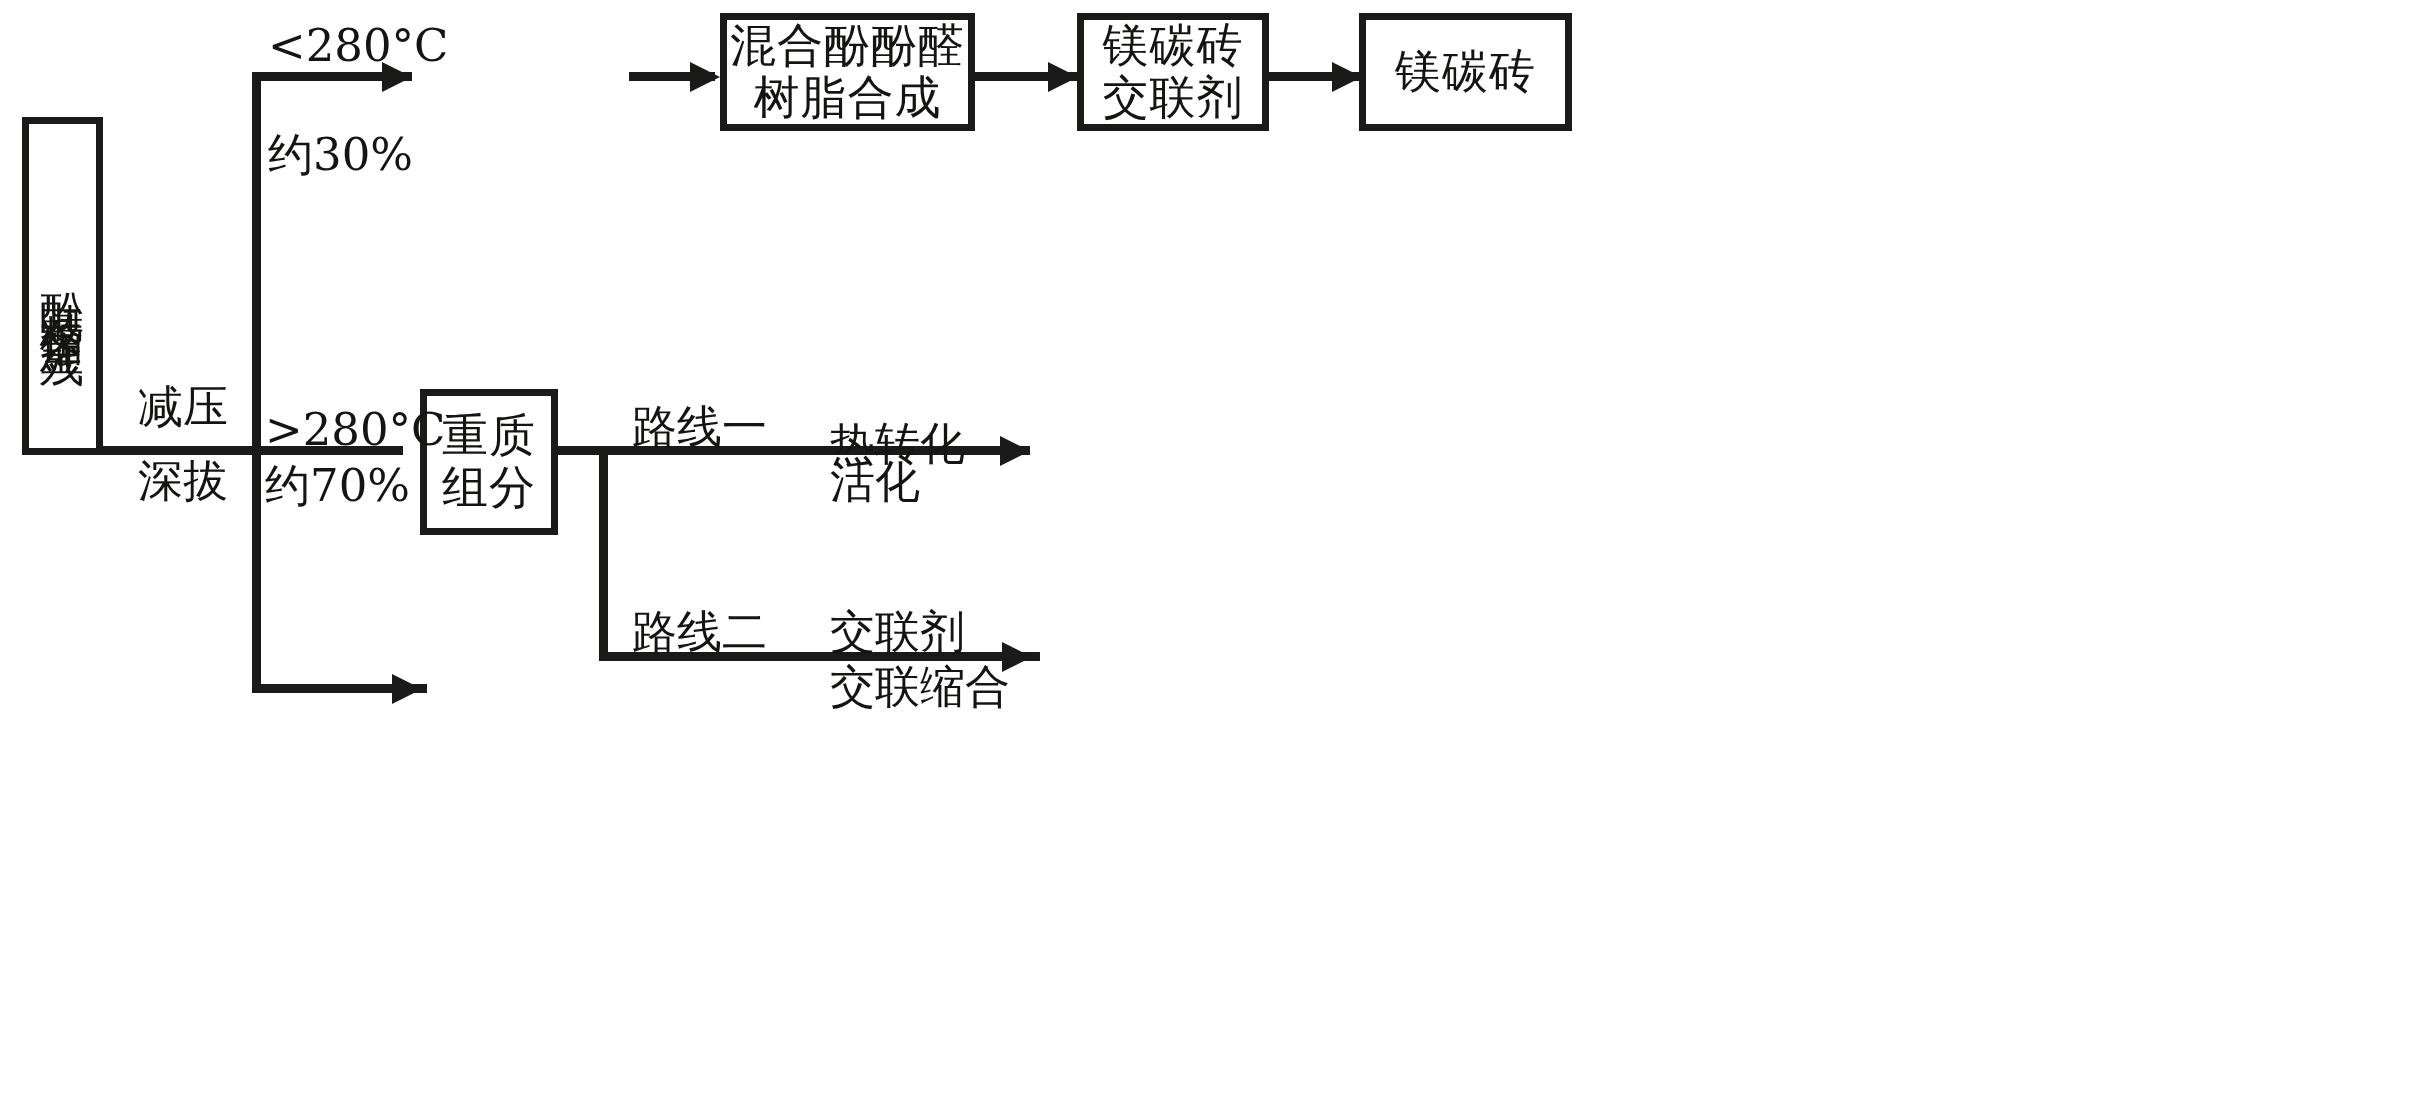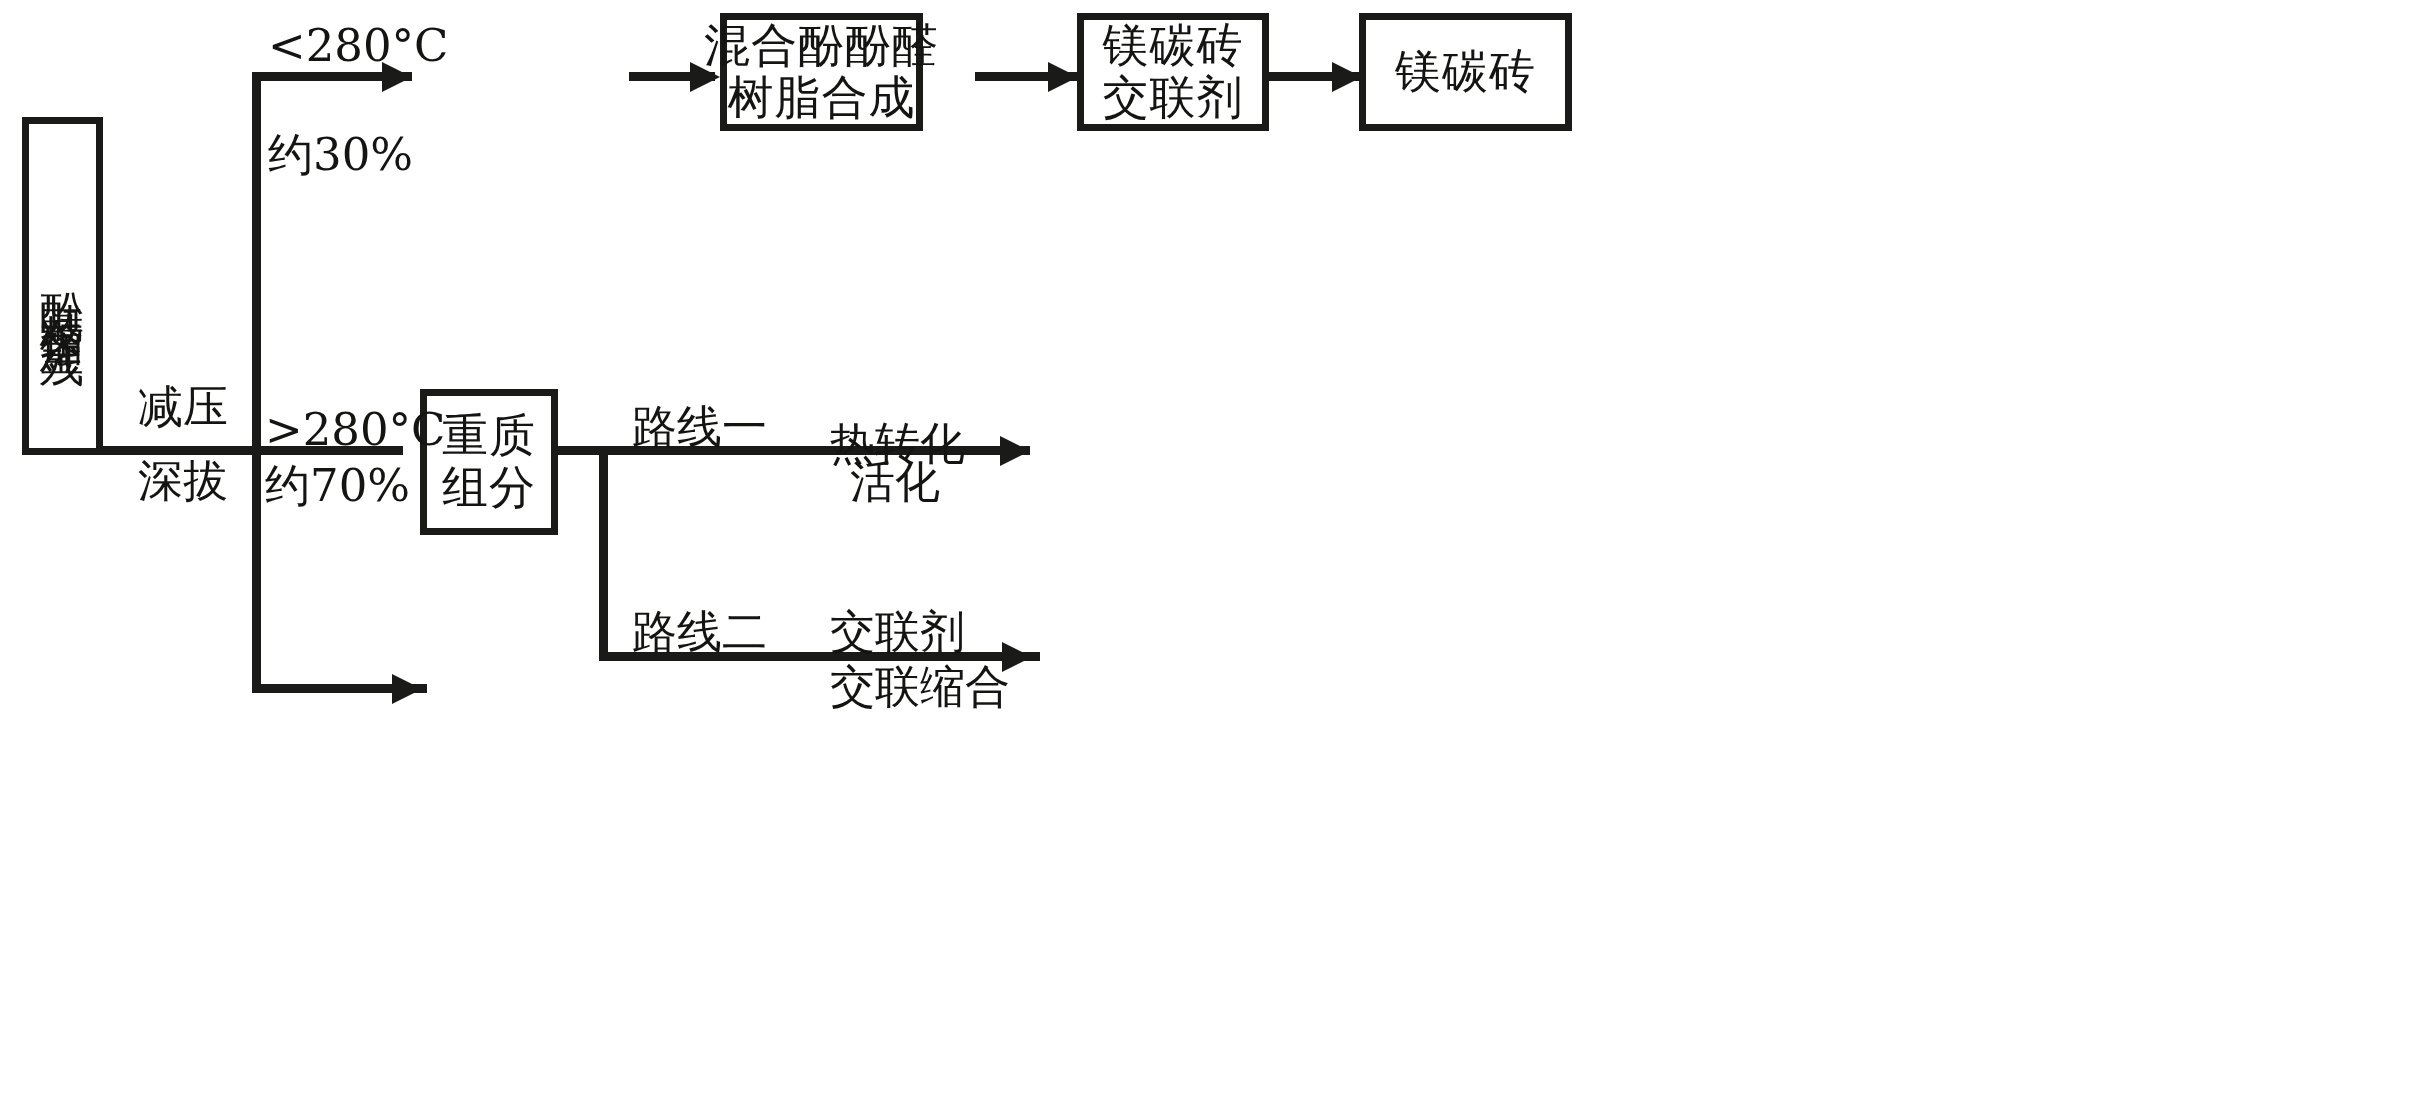--- a/index.html
+++ b/index.html
@@ -102,21 +102,21 @@
   <div class="arrow" style="left:1000px;top:436px;"></div>
 
   <div class="hline" style="left:599px;top:652px;width:441px;"></div>
   <div class="arrow" style="left:1002px;top:642px;"></div>
 
   <div class="box vert" style="left:22px;top:117px;width:81px;height:338px;font-size:44px;">
     <span class="ln">酚基精馏釜残</span>
   </div>
 
 
-  <div class="box" style="left:720px;top:13px;width:203px;height:118px;">
+  <div class="box" style="left:720px;top:13px;width:255px;height:118px;">
     <span class="ln">混合酚酚醛</span>
     <span class="ln">树脂合成</span>
   </div>
 
   <div class="box" style="left:1077px;top:13px;width:192px;height:118px;">
     <span class="ln">镁碳砖</span>
     <span class="ln">交联剂</span>
   </div>
 
   <div class="box" style="left:1359px;top:13px;width:213px;height:118px;">
@@ -151,21 +151,21 @@
     <span class="ln">约70%</span>
   </div>
 
   <div class="lbl" style="left:632px;top:403px;">
     <span class="ln">路线一</span>
   </div>
 
   <div class="lbl" style="left:830px;top:420px;">
     <span class="ln">热转化</span>
   </div>
-  <div class="lbl" style="left:830px;top:458px;margin-left:20px;">
+  <div class="lbl" style="left:830px;top:458px;">
     <span class="ln">活化</span>
   </div>
 
   <div class="lbl" style="left:632px;top:608px;text-align:center;">
     <span class="ln">路线二</span>
   </div>
 
   <div class="lbl" style="left:830px;top:608px;">
     <span class="ln">交联剂</span>
   </div>

